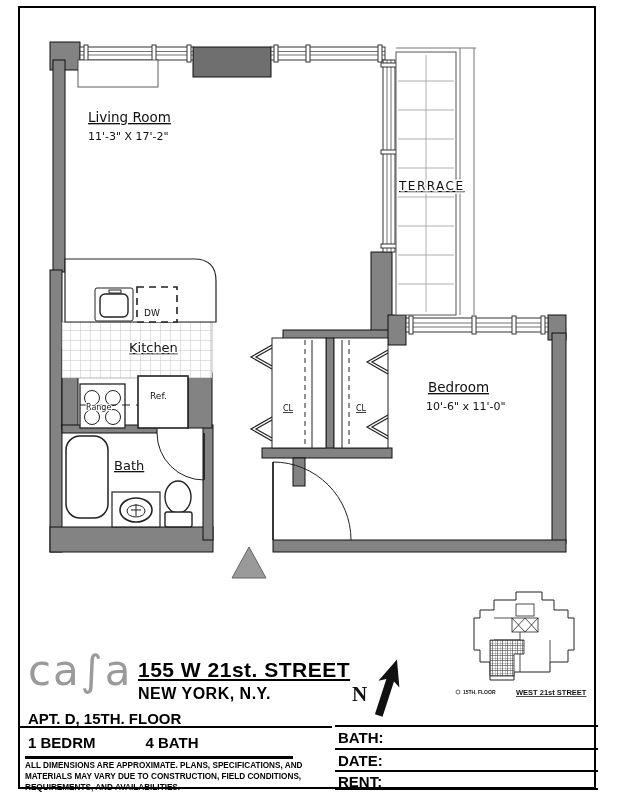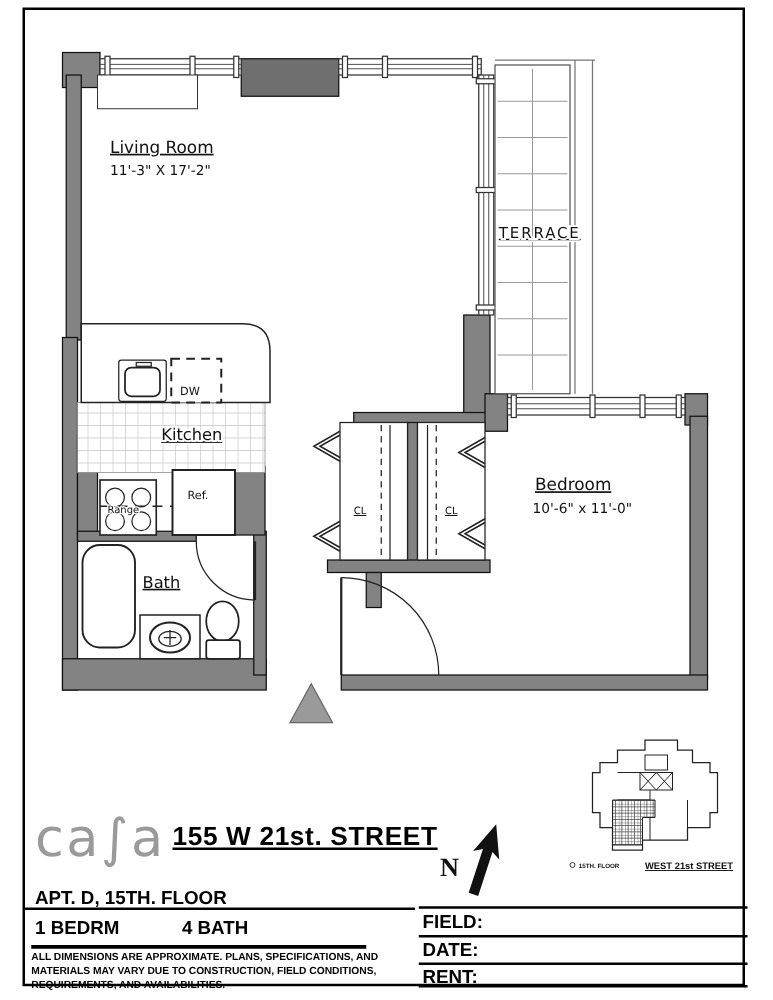--- a/index.html
+++ b/index.html
@@ -168,20 +168,21 @@
     <text class="u" x="88" y="122" font-size="13.5">Living Room</text>
     <text x="88" y="140" font-size="11">11'-3" X 17'-2"</text>
     <text class="u" x="428" y="392" font-size="13.5">Bedroom</text>
     <text x="426" y="410" font-size="11">10'-6" x 11'-0"</text>
   </svg>
 
   <div class="abs logo" style="left:28px;top:650px">ca∫a</div>
 
   <div class="abs" style="left:138px;top:658px">
     <div class="addr1">155 W 21st. STREET</div>
+    <div class="addr2">NEW YORK,  N.Y.</div>
   </div>
 
   <div class="abs aptline" style="left:28px;top:710px">APT. D, 15TH. FLOOR</div>
   <div class="hline" style="left:20px;top:726px;width:312px;height:2px"></div>
 
   <div class="abs bedbath" style="left:28px;top:734px">
     <span>1 BEDRM</span>
     <span>4 BATH</span>
   </div>
   <div class="hline" style="left:25px;top:756px;width:268px;height:2.5px"></div>
@@ -209,20 +210,20 @@
         <path d="M0 0H5M0 2.5H5M0 0V5M2.5 0V5" stroke="#444" stroke-width="0.6"></path>
       </pattern>
     </defs>
     <circle cx="8" cy="104" r="2" fill="none" stroke="#222" stroke-width="0.7"></circle>
     <text x="13" y="106" font-size="5" style="font-family:'Liberation Sans',sans-serif;font-weight:bold;">15TH. FLOOR</text>
     <text x="66" y="107" font-size="7.5" class="u" style="font-family:'Liberation Sans',sans-serif;font-weight:bold;">WEST 21st STREET</text>
   </svg>
 
   <div>
     <div class="hline" style="left:335px;top:725px;width:263px;height:1.5px"></div>
-    <div class="abs fieldlabel" style="left:338px;top:729px">FIELD:</div>
+    <div class="abs fieldlabel" style="left:338px;top:729px">BATH:</div>
     <div class="hline" style="left:335px;top:748px;width:263px;height:1.5px"></div>
     <div class="abs fieldlabel" style="left:338px;top:752px">DATE:</div>
     <div class="hline" style="left:335px;top:770px;width:263px;height:1.5px"></div>
     <div class="abs fieldlabel" style="left:338px;top:773px">RENT:</div>
     <div class="hline" style="left:335px;top:788px;width:263px;height:1.5px"></div>
   </div>
 </div>
 
 </body></html>

